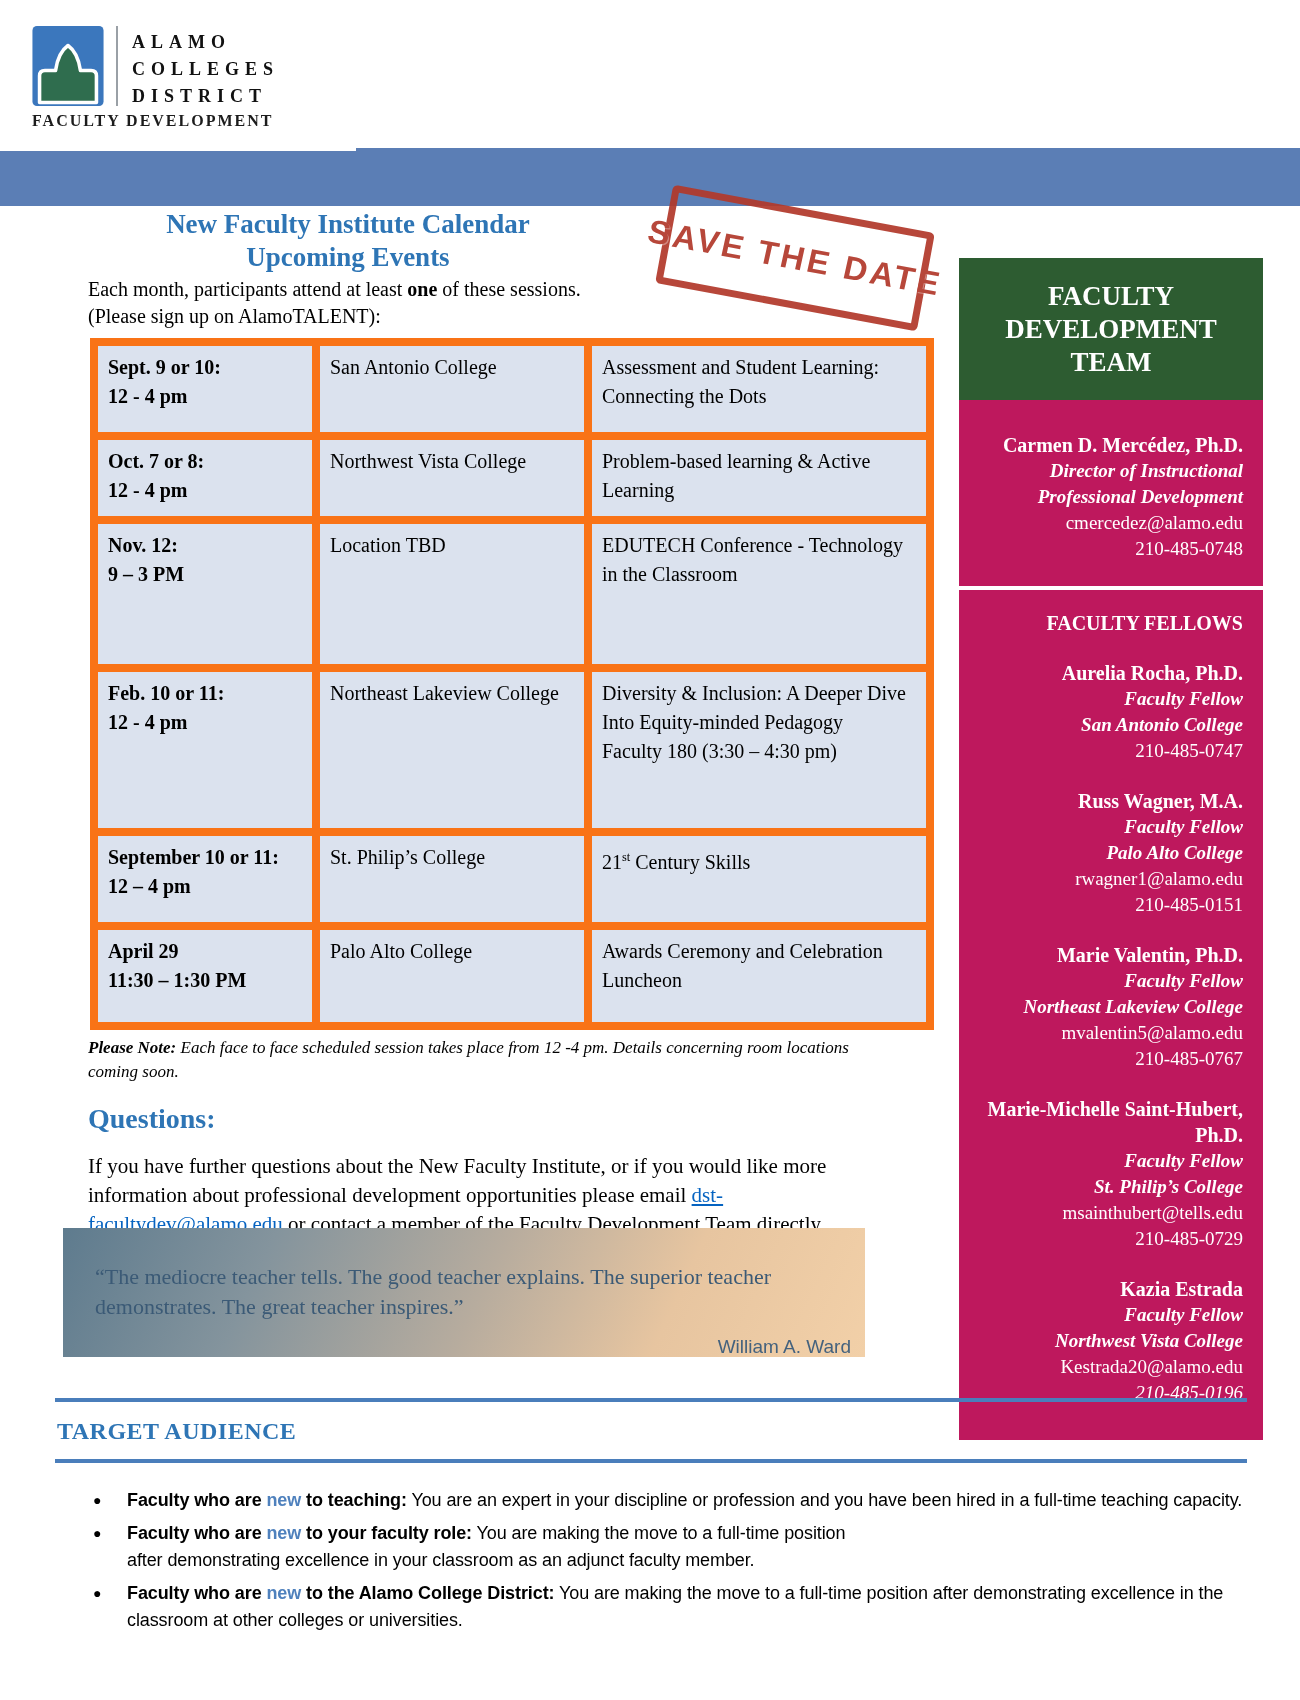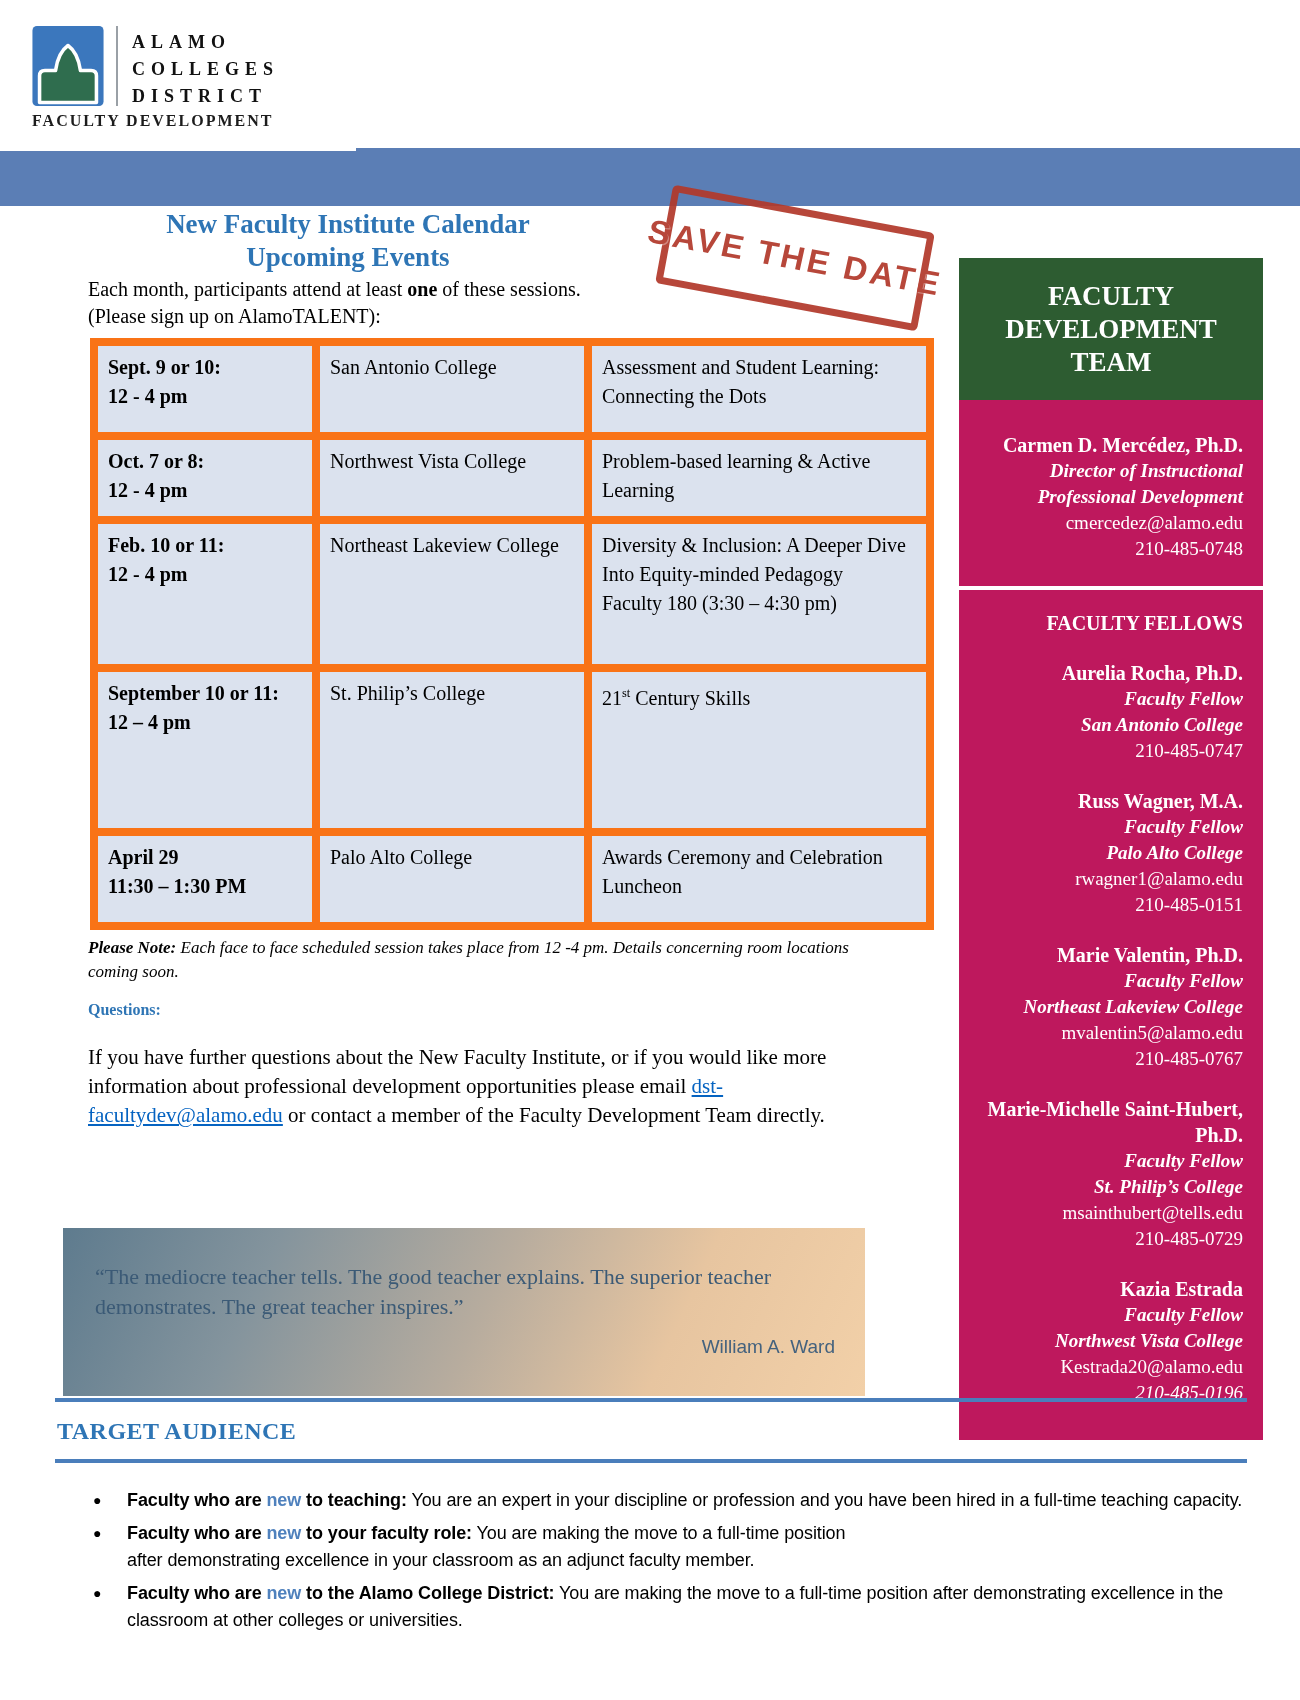--- a/index.html
+++ b/index.html
@@ -42,28 +42,28 @@
   table.schedule tr:nth-child(1) td{height:72px;}
   table.schedule tr:nth-child(2) td{height:62px;}
   table.schedule tr:nth-child(3) td{height:126px;}
   table.schedule tr:nth-child(4) td{height:142px;}
   table.schedule tr:nth-child(5) td{height:72px;}
   table.schedule tr:nth-child(6) td{height:78px;}
   sup{font-size:.62em;}
 
   .note{width:770px;margin-top:6px;font-size:17px;line-height:24px;font-style:italic;}
   .note b{font-weight:700;}
-  .q-heading{margin-top:11px;color:#2e75b5;font-weight:700;font-size:16px;line-height:30px;}
+  .q-heading{margin-top:20px;color:#2e75b5;font-weight:700;font-size:28px;line-height:30px;}
   .q-para{width:765px;margin-top:18px;font-size:21px;line-height:29px;}
   .q-para a{color:#0563c1;text-decoration:underline;cursor:pointer;}
 
   
-  .quote-box{position:absolute;left:63px;top:1228px;width:802px;height:168px;
+  .quote-box{position:absolute;left:63px;top:1228px;width:802px;height:129px;
              background:linear-gradient(115deg,#5e7b8e 0%,#84949d 25%,#b7ac9e 52%,#e7c5a0 75%,#f2d0a8 100%);
-             box-sizing:border-box;padding:34px 30px 0 32px;}
+             box-sizing:border-box;padding:34px 14px 0 32px;}
   .quote-text{color:#3b5a76;font-size:22px;line-height:30px;}
   .quote-attr{margin-top:14px;text-align:right;color:#44627e;font-family:"Liberation Sans","DejaVu Sans",sans-serif;font-size:19px;}
 
   
   .sidebar{position:absolute;left:959px;top:258px;width:304px;}
   .team-header{height:142px;background:#2d5c31;color:#fff;display:flex;align-items:center;justify-content:center;
                text-align:center;font-weight:700;font-size:27px;line-height:33px;padding:0 40px;box-sizing:border-box;}
   .team-body{background:#be185d;color:#fff;min-height:992px;box-sizing:border-box;
              padding:32px 20px 10px 12px;text-align:right;font-size:19px;line-height:26px;}
   .person .name{font-weight:700;font-size:20px;}
@@ -133,20 +133,26 @@
           <td class="where">San Antonio College</td>
           <td class="what">Assessment and Student Learning: Connecting the Dots</td>
         </tr>
         <tr>
           <td class="when">Oct. 7 or 8:
 12 - 4 pm</td>
           <td class="where">Northwest Vista College</td>
           <td class="what">Problem-based learning &amp; Active Learning</td>
         </tr>
         <tr>
+          <td class="when">Nov. 12:
+9 – 3 PM</td>
+          <td class="where">Location TBD</td>
+          <td class="what">EDUTECH Conference - Technology in the Classroom</td>
+        </tr>
+        <tr>
           <td class="when">Feb. 10 or 11:
 12 - 4 pm</td>
           <td class="where">Northeast Lakeview College</td>
           <td class="what">Diversity &amp; Inclusion: A Deeper Dive Into Equity-minded Pedagogy
 Faculty 180 (3:30 – 4:30 pm)</td>
         </tr>
         <tr>
           <td class="when">September 10 or 11:
 12 – 4 pm</td>
           <td class="where">St. Philip’s College</td>

